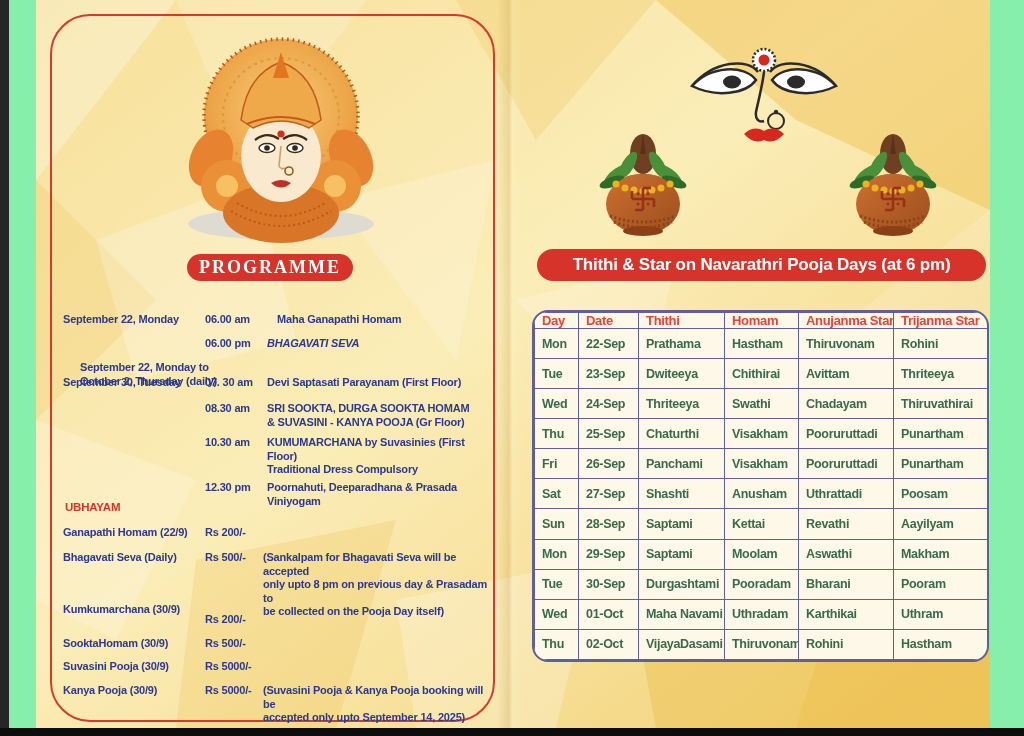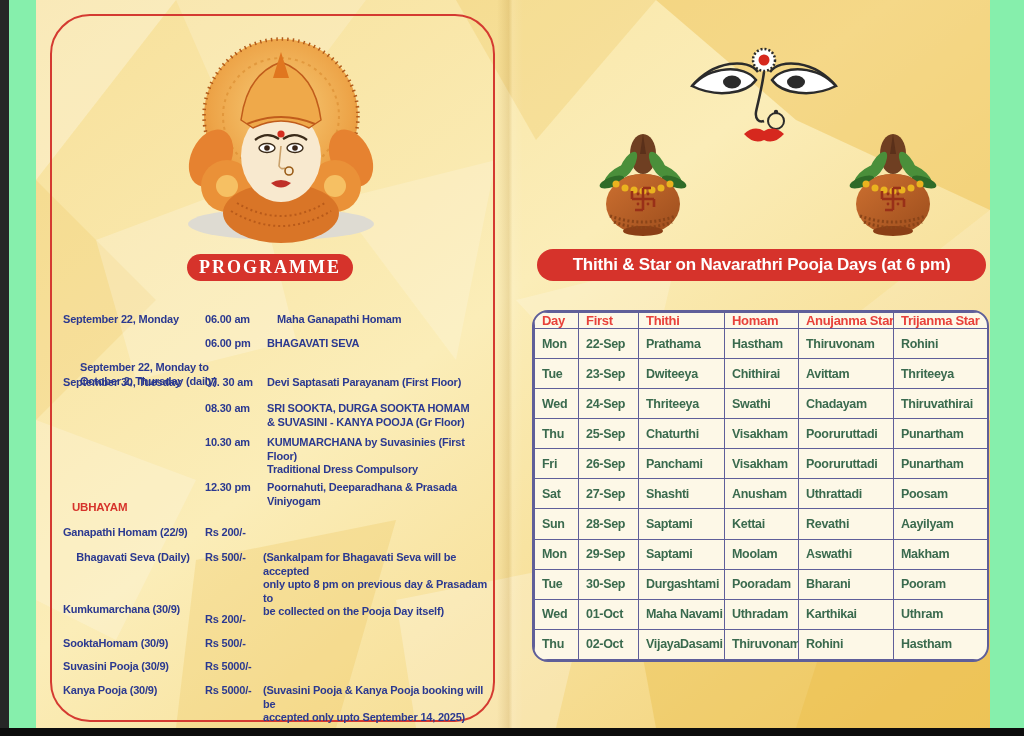--- a/index.html
+++ b/index.html
@@ -103,21 +103,21 @@
       <circle cx="112" cy="122" r="2.8" fill="#3a2518"></circle>
       <circle cx="98" cy="108" r="3.6" fill="#d42e1f"></circle>
       <path d="M98,120 L96,140 Q98,144 102,142" fill="none" stroke="#c9a06a" stroke-width="1.6"></path>
       <circle cx="106" cy="145" r="4" fill="none" stroke="#9a5c18" stroke-width="1.6"></circle>
       <path d="M88,157 Q98,151 108,157 Q98,166 88,157 Z" fill="#c03028"></path>
     </svg>
   </div>
 
   <div class="pill programme">PROGRAMME</div>
 
-  <div class="red-text" style="left:72px;top:501px;text-align:right;">UBHAYAM</div>
+  <div class="red-text" style="left:65px;top:501px;text-align:right;">UBHAYAM</div>
 
   <div class="illo" style="left:688px;top:40px;width:152px;height:106px;">
     <svg width="152" height="106" viewBox="0 0 152 106">
       <circle cx="76" cy="20" r="11" fill="#ffffff" stroke="#2b2b2b" stroke-width="2.5" stroke-dasharray="2 2"></circle>
       <circle cx="76" cy="20" r="5.5" fill="#d6281e"></circle>
       <path d="M4,46 C22,26 56,24 68,40 C58,54 28,58 4,46 Z" fill="#ffffff" stroke="#2b2b2b" stroke-width="2.5"></path>
       <path d="M4,46 C26,20 60,18 70,32" fill="none" stroke="#2b2b2b" stroke-width="2.5"></path>
       <ellipse cx="44" cy="42" rx="9" ry="6.5" fill="#2b2b2b"></ellipse>
       <path d="M148,46 C130,26 96,24 84,40 C94,54 124,58 148,46 Z" fill="#ffffff" stroke="#2b2b2b" stroke-width="2.5"></path>
       <path d="M148,46 C126,20 92,18 82,32" fill="none" stroke="#2b2b2b" stroke-width="2.5"></path>
@@ -226,21 +226,21 @@
         <col style="width:44px">
           <col style="width:60px">
           <col style="width:86px">
         <col style="width:74px">
           <col style="width:95px">
           <col style="width:94px">
       </colgroup>
       <thead>
           <tr>
             <th>Day</th>
-            <th>First</th>
+            <th>Date</th>
             <th>Thithi</th>
             <th>Homam</th>
             <th>Anujanma Star</th>
             <th>Trijanma Star</th>
           </tr>
         </thead>
       <tbody>
           <tr>
             <td>Mon</td>
             <td>22-Sep</td>
@@ -334,35 +334,35 @@
   </div>
 
   <div class="edge-left"></div>
   <div class="edge-bottom"></div>
 <div class="blue-text" style="left: 63px; top: 313px; width: 140px;">September 22, Monday</div>
     <div class="blue-text" style="left: 205px; top: 313px; width: 60px;">06.00 am</div>
     <div class="blue-text" style="left: 267px; top: 313px; width: 228px; margin-left: 10px;">Maha Ganapathi Homam</div>
     <div class="blue-text" style="left: 80px; top: 337px; width: 140px; margin-top: 24px;">September 22, Monday to
 October 2, Thursday (daily)</div>
     <div class="blue-text" style="left: 205px; top: 337px; width: 60px;">06.00 pm</div>
-    <div class="blue-text" style="left: 267px; top: 337px; width: 228px;">BHAGAVATI SEVA</div>
+    <div class="blue-text" style="left: 267px; top: 337px; width: 228px; font-style: italic;">BHAGAVATI SEVA</div>
     <div class="blue-text" style="left: 63px; top: 376px; width: 140px;">September 30, Tuesday</div>
     <div class="blue-text" style="left: 205px; top: 376px; width: 60px;">07. 30 am</div>
     <div class="blue-text" style="left: 267px; top: 376px; width: 228px;">Devi Saptasati Parayanam (First Floor)</div>
     <div class="blue-text" style="left: 205px; top: 402px; width: 60px;">08.30 am</div>
     <div class="blue-text" style="left: 267px; top: 402px; width: 228px;">SRI SOOKTA, DURGA SOOKTA HOMAM
 &amp; SUVASINI - KANYA POOJA (Gr Floor)</div>
     <div class="blue-text" style="left: 205px; top: 436px; width: 60px;">10.30 am</div>
     <div class="blue-text" style="left: 267px; top: 436px; width: 228px;">KUMUMARCHANA by Suvasinies (First Floor)
 Traditional Dress Compulsory</div>
     <div class="blue-text" style="left: 205px; top: 481px; width: 60px;">12.30 pm</div>
     <div class="blue-text" style="left: 267px; top: 481px; width: 228px;">Poornahuti, Deeparadhana &amp; Prasada Viniyogam</div>
     <div class="blue-text" style="left: 63px; top: 526px; width: 140px;">Ganapathi Homam (22/9)</div>
     <div class="blue-text" style="left: 205px; top: 526px; width: 60px;">Rs 200/-</div>
-    <div class="blue-text" style="left: 63px; top: 551px; width: 140px; text-align: center;">Bhagavati Seva (Daily)</div>
+    <div class="blue-text" style="left: 63px; top: 551px; width: 140px;">Bhagavati Seva (Daily)</div>
     <div class="blue-text" style="left: 205px; top: 551px; width: 60px;">Rs 500/-</div>
     <div class="blue-text" style="left: 263px; top: 551px; width: 232px;">(Sankalpam for Bhagavati Seva will be accepted
 only upto 8 pm on previous day &amp; Prasadam to
 be collected on the Pooja Day itself)</div>
     <div class="blue-text" style="left: 63px; top: 603px; width: 140px;">Kumkumarchana (30/9)</div>
     <div class="blue-text" style="left: 205px; top: 613px; width: 60px;">Rs 200/-</div>
     <div class="blue-text" style="left: 63px; top: 637px; width: 140px;">SooktaHomam (30/9)</div>
     <div class="blue-text" style="left: 205px; top: 637px; width: 60px;">Rs 500/-</div>
     <div class="blue-text" style="left: 63px; top: 660px; width: 140px;">Suvasini Pooja (30/9)</div>
     <div class="blue-text" style="left: 205px; top: 660px; width: 60px;">Rs 5000/-</div>

